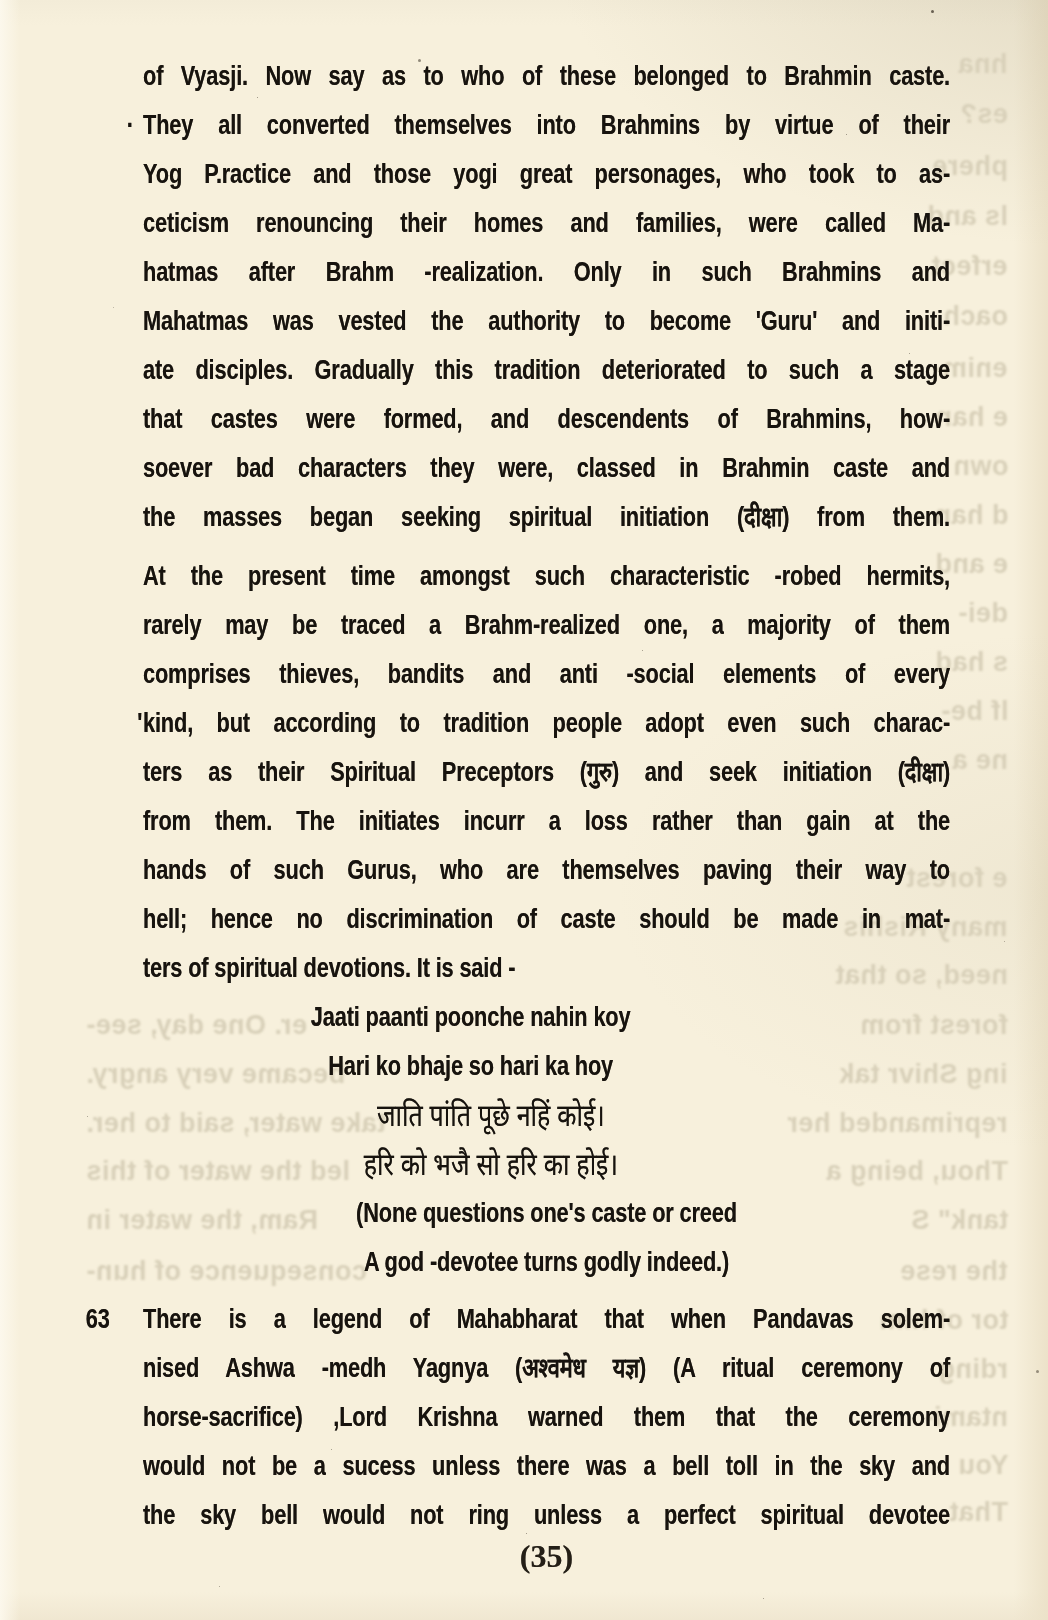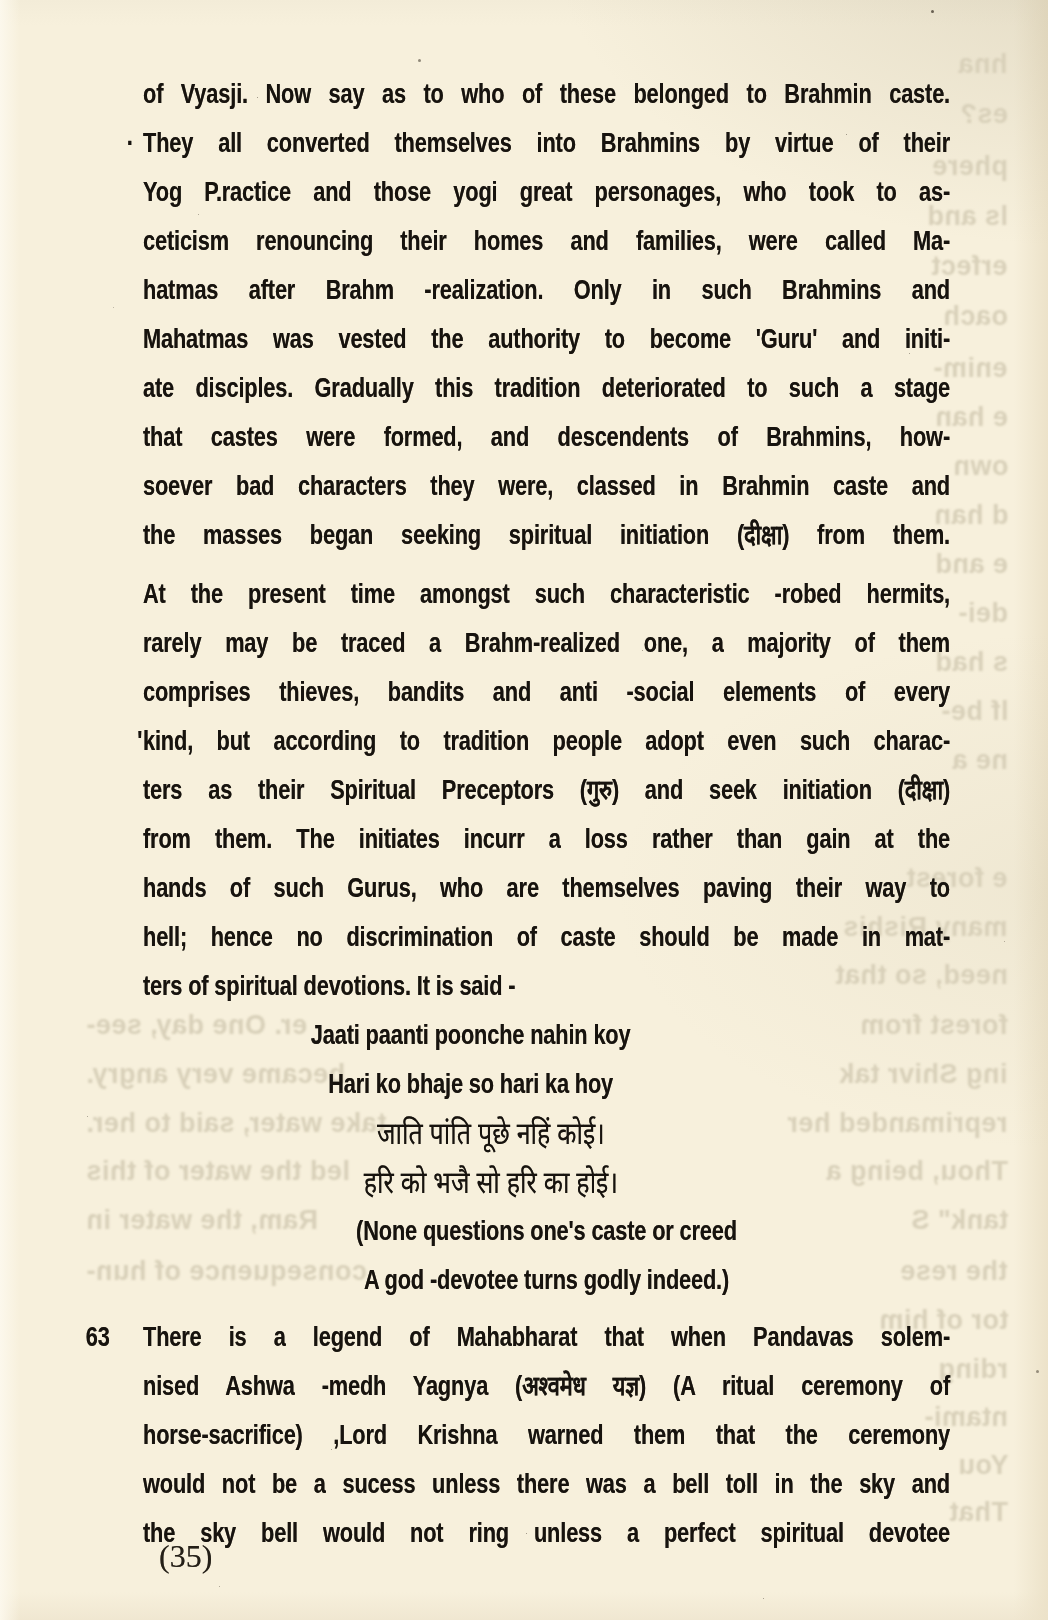--- a/index.html
+++ b/index.html
@@ -25,21 +25,21 @@
     display:flex;
     font-weight:700;font-size:27px;line-height:40px;
     color:var(--bleed,#d8d0b9);
     filter:blur(1px);
     letter-spacing:.5px;
     white-space:nowrap;
   }
   .bleed-frag{transform:scaleX(-1);}
   .bleed-frag.rside{margin-left:auto;}
   
-  .text-column{position:absolute;left:143px;top:70px;width:807px;}
+  .text-column{position:absolute;left:143px;top:52px;width:807px;}
   .line{
     position:relative;
     width:1000px;height:49px;line-height:49px;
     font-size:27px;font-weight:700;
     letter-spacing:-0.2px;
     color:var(--ink,#17130e);
     text-shadow:0 0 .6px rgba(23,19,14,.65);
     transform:scaleX(0.807);
     transform-origin:0 0;
     white-space:nowrap;
@@ -49,23 +49,24 @@
   .line.center{text-align:center;}
   .line.v-eng{text-align:center;transform:scaleX(0.807) translateX(-94px);}
   .line.v-hin{
     text-align:center;
     transform:scaleX(0.807) translateX(-69px);
     font-weight:400;font-size:31px;letter-spacing:0;
   }
   .marker{position:absolute;top:0;line-height:49px;}
   
   .page-number{
-    position:absolute;left:159px;top:1538px;width:807px;
+    position:absolute;left:143px;top:1538px;width:807px;
+    text-align:center;
     font-family:"Liberation Serif", serif;
-    font-size:32px;font-weight:400;
+    font-size:32px;font-weight:700;
     color:var(--pn,#241f17);
     text-shadow:0 0 .5px rgba(36,31,23,.6);
   }
   
   .specks{position:absolute;inset:0;pointer-events:none;}
   .specks::before{
     content:"";position:absolute;left:0;top:0;width:3px;height:3px;border-radius:50%;
     background:transparent;
     box-shadow:
       931px 10px 0 0 rgba(60,52,40,.75),

